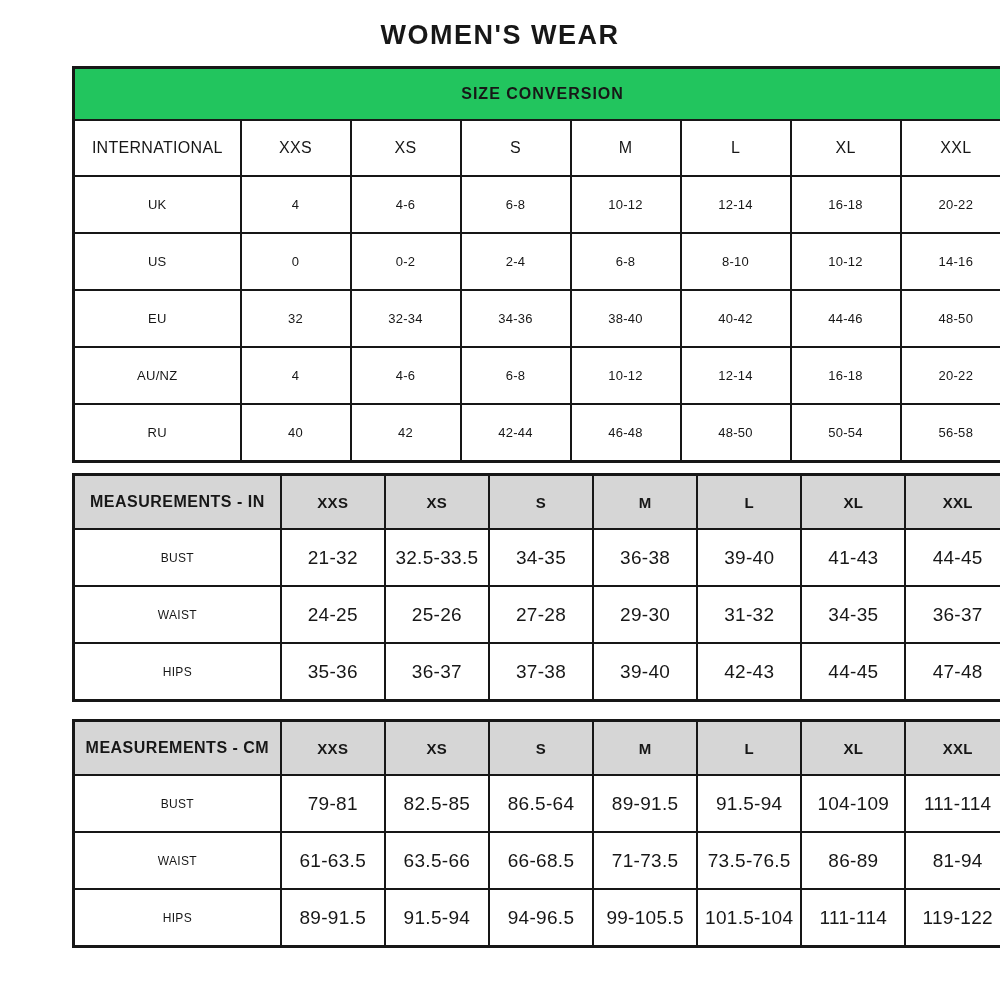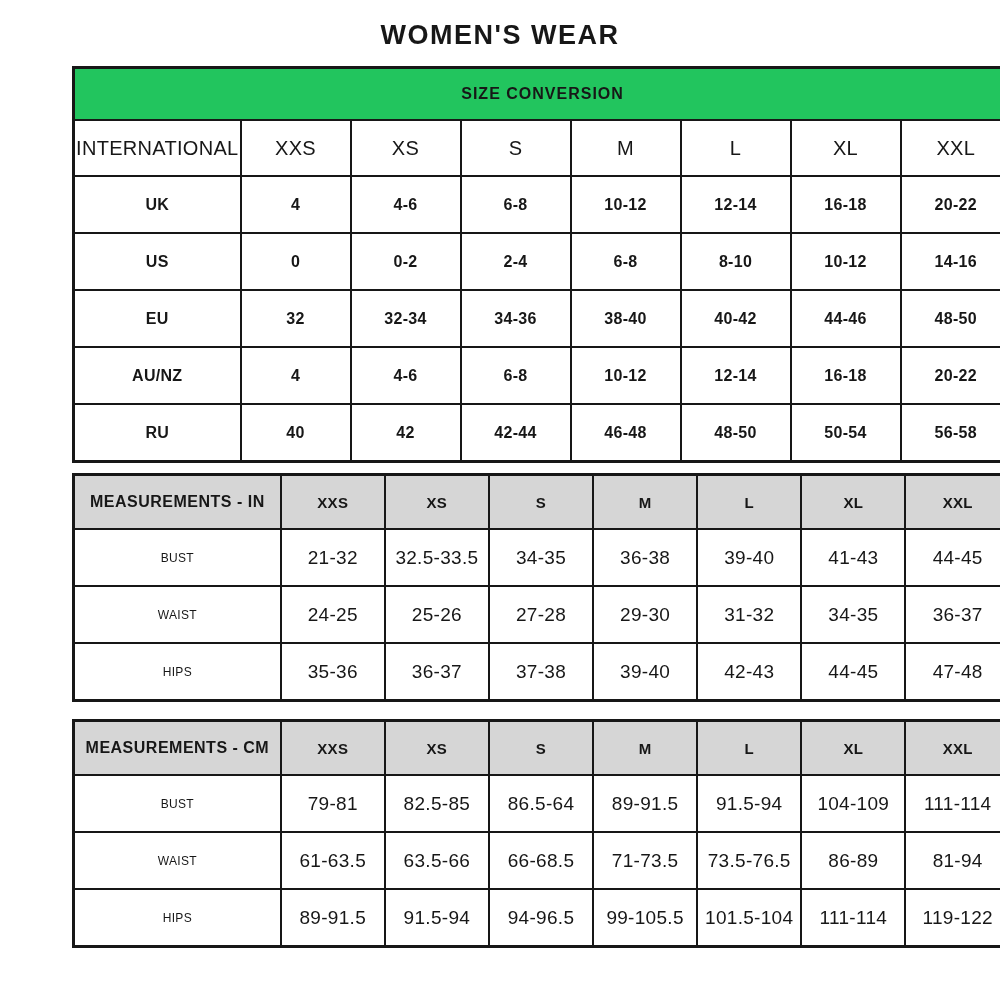--- a/index.html
+++ b/index.html
@@ -44,23 +44,23 @@
     height: 50px;
     background: #22c55e;
     font-size: 16px;
     font-weight: 700;
     letter-spacing: 1px;
   }
   .t1 .head th {
     height: 54px;
     background: #ffffff;
     font-weight: 400;
-    font-size: 20px;
-  }
-  .t1 .data td { height: 55px; font-size: 16px; font-weight: 700; }
+    font-size: 16px;
+  }
+  .t1 .data td { height: 55px; font-size: 13px; font-weight: 400; }
   
   .m { margin-top: 10px; }
   .m2 { margin-top: 17px; }
   .m .head th {
     height: 52px;
     background: #d6d6d6;
     font-weight: 700;
     font-size: 15px;
   }
   .m .head th.lblh { font-size: 16px; letter-spacing: 0.5px; }

